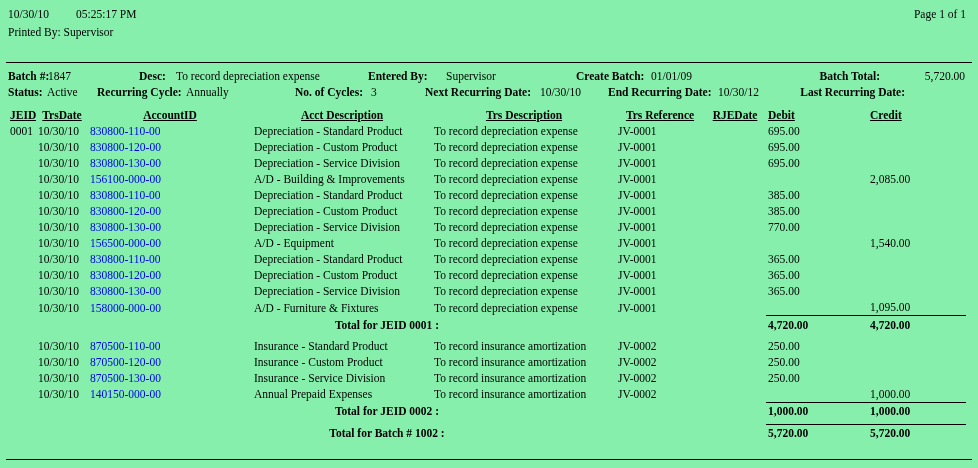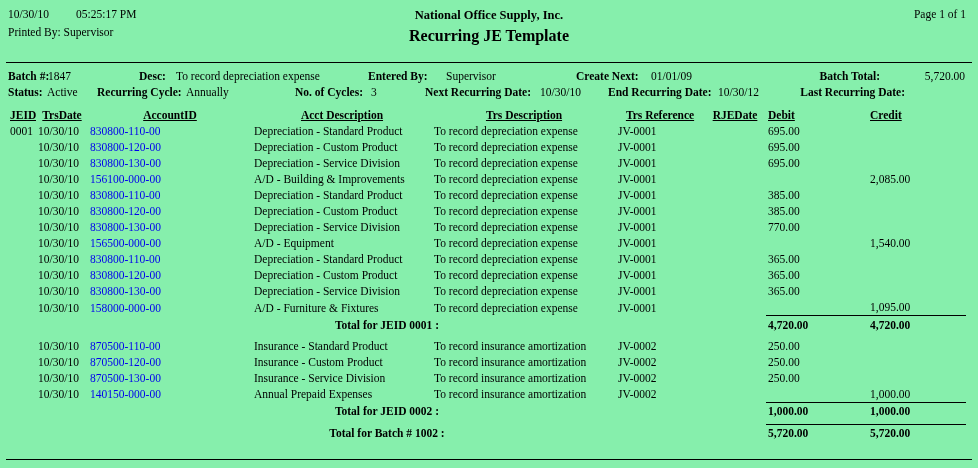--- a/index.html
+++ b/index.html
@@ -44,36 +44,34 @@
 </style>
 </head>
 <body>
 
 <div class="page">
 
   <div class="report-header">
     <span class="abs" style="left:8px;top:8px">10/30/10</span>
     <span class="abs" style="left:76px;top:8px">05:25:17 PM</span>
     <span class="abs" style="left:8px;top:26px">Printed By: Supervisor</span>
-    <div class="company">National Office Supply, Inc.</div>
-    <div class="title">Recurring JE Template</div>
     <span class="abs" style="right:12px;top:8px">Page 1 of 1</span>
   </div>
 
   <div class="rule"></div>
 
   <div class="batch-header">
 
     <span class="abs bl" style="left:8px;top:6px">Batch #:</span>
     <span class="abs" style="left:48px;top:6px">1847</span>
     <span class="abs bl" style="left:139px;top:6px">Desc:</span>
     <span class="abs" style="left:176px;top:6px">To record depreciation expense</span>
     <span class="abs bl" style="left:368px;top:6px">Entered By:</span>
     <span class="abs" style="left:446px;top:6px">Supervisor</span>
-    <span class="abs bl" style="left:576px;top:6px">Create Next:</span>
+    <span class="abs bl" style="left:576px;top:6px">Create Batch:</span>
     <span class="abs" style="left:651px;top:6px">01/01/09</span>
     <span class="abs bl" style="right:98px;top:6px">Batch Total:</span>
     <span class="abs" style="right:13px;top:6px">5,720.00</span>
 
     <span class="abs bl" style="left:8px;top:22px">Status:</span>
     <span class="abs" style="left:47px;top:22px">Active</span>
     <span class="abs bl" style="left:97px;top:22px">Recurring Cycle:</span>
     <span class="abs" style="left:186px;top:22px">Annually</span>
     <span class="abs bl" style="left:295px;top:22px">No. of Cycles:</span>
     <span class="abs" style="left:371px;top:22px">3</span>

